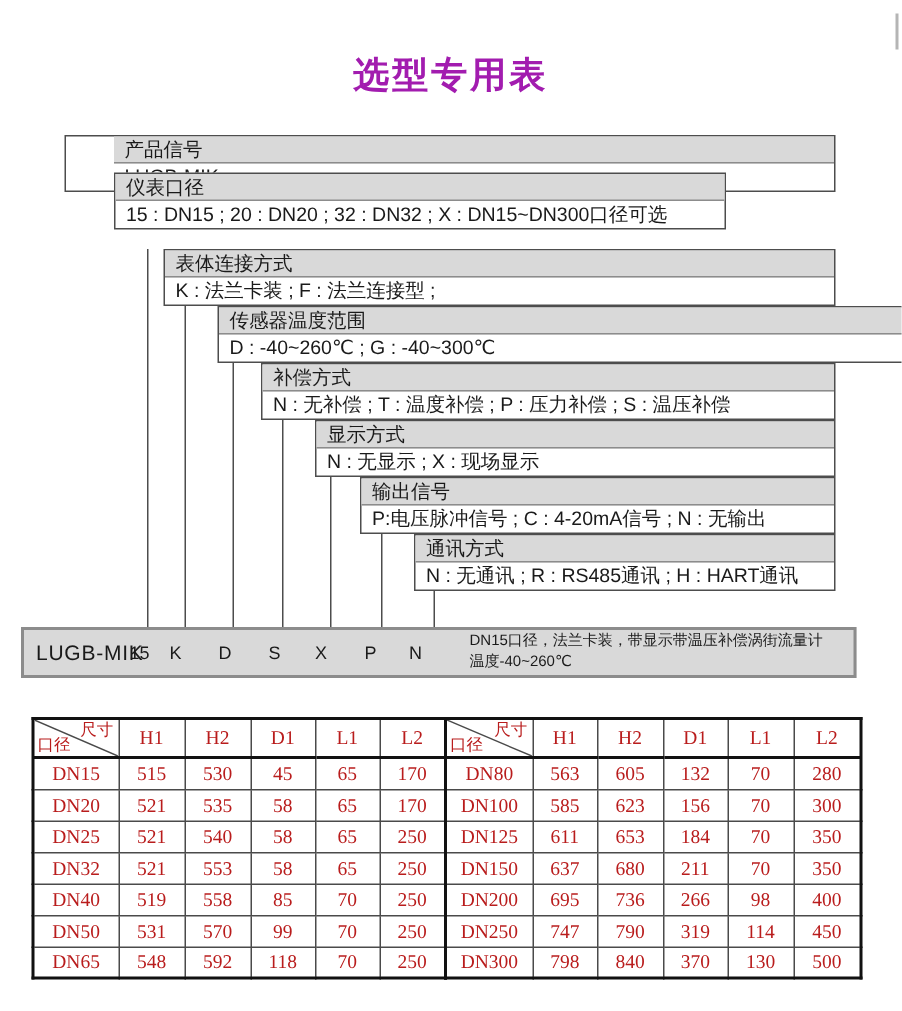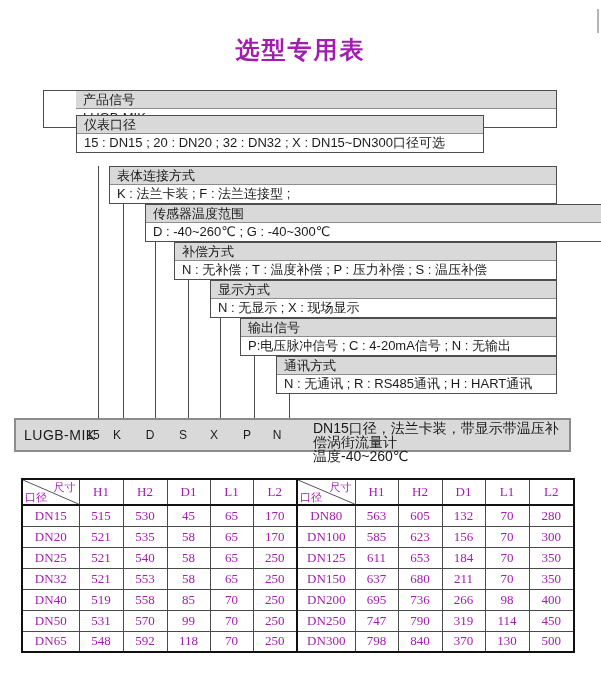--- a/index.html
+++ b/index.html
@@ -55,32 +55,32 @@
   .model-prefix{
     position:absolute;left:8px;top:0;height:30px;line-height:30px;
     font-size:14px;letter-spacing:0.5px;
   }
   .model-code{
     position:absolute;top:0;height:30px;line-height:30px;
     font-size:12px;transform:translateX(-50%);
   }
   .model-desc{
     position:absolute;left:297px;top:1px;width:254px;
-    font-size:14px;line-height:14px;
+    font-size:10px;line-height:14px;
   }
   
   .table-wrap{
     position:absolute;left:21px;top:478px;
     display:flex;
   }
   table.dim-table{
     border-collapse:collapse;
     border:2px solid #111111;
     font-family:"Liberation Serif","DejaVu Serif",serif;
-    font-size:13px;color:#a21caf;
+    font-size:13px;color:#b91c1c;
     table-layout:fixed;
   }
   table.dim-table.right{margin-left:-2px;}
   .dim-table th,.dim-table td{
     border:1px solid #4a4a4a;
     text-align:center;vertical-align:middle;
     padding:0;font-weight:normal;
     overflow:hidden;
   }
   .dim-table thead tr{height:26px;}

